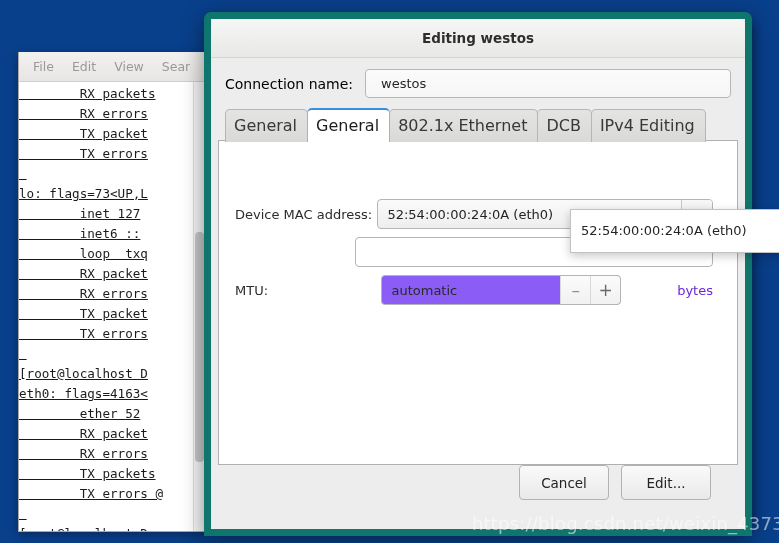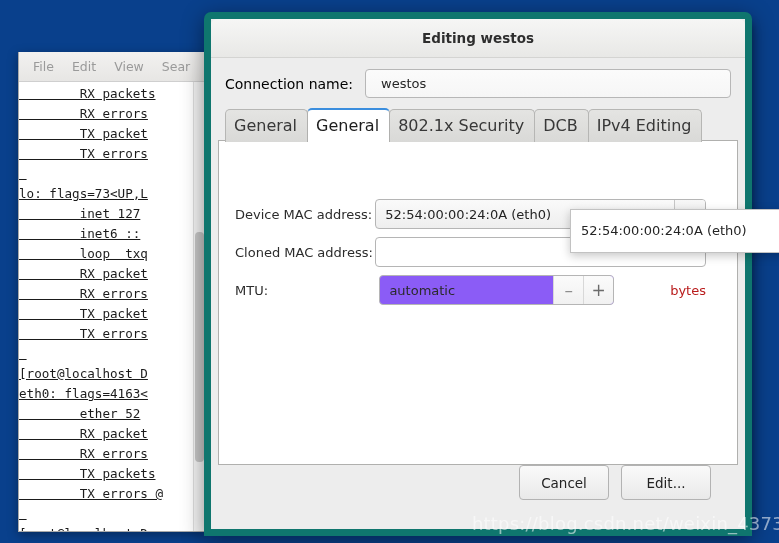--- a/index.html
+++ b/index.html
@@ -226,21 +226,21 @@
     z-index: 2;
   }
 
   .field-row {
     display: flex;
     align-items: center;
     padding: 16px 16px;
     height: 30px;
     position: absolute;
     left: 0;
-    right: 15px;
+    right: 8px;
     justify-content: flex-end;
   }
   .field-label {
     font-size: 13px;
     color: #2c2c2c;
     width: 152px;
     white-space: nowrap;
   }
 
   
@@ -337,21 +337,21 @@
     justify-content: center;
     border-left: 1px solid #d8d8d8;
     background: linear-gradient(180deg, #fbfbfb 0%, #f1f1f1 100%);
     font-size: 17px;
     color: #8d8d8d;
     line-height: 1;
   }
   .spin .spin-btn.plus { border-radius: 0 3px 3px 0; color: #6b6b6b; }
   .unit {
     font-size: 13px;
-    color: #b91c1c;
+    color: #6d28d9;
     margin-left: 11px;
   }
 
   
   .footer {
     position: absolute;
     left: 0;
     right: 16px;
     bottom: 0;
     height: 64px;
@@ -424,39 +424,38 @@
   </div>
 
   <div class="conn-row">
     <span class="conn-label">Connection name:</span>
     <input class="conn-input" type="text" value="westos" style="">
   </div>
 
   <div class="tabstrip">
     <div class="tab">General</div>
     <div class="tab active">General</div>
-    <div class="tab">802.1x Security</div>
+    <div class="tab">802.1x Ethernet</div>
     <div class="tab">DCB</div>
     <div class="tab">IPv4 Editing</div>
   </div>
 
   <div class="tab-content">
 
     <div class="field-row" style="top:42px;">
       <span class="field-label">Device MAC address:</span>
       <div class="combo">
         <span class="combo-text">52:54:00:00:24:0A (eth0)</span>
         <span class="combo-arrow">
             <i class="chev"></i>
           </span>
       </div>
     </div>
 
     <div class="field-row" style="top:80px;">
-      <span class="field-label">Cloned MAC address:</span>
       <input class="entry-plain" type="text" value="" style="">
     </div>
 
     <div class="field-row" style="top:118px;gap:45px;">
       <span class="field-label">MTU:</span>
       <div class="spin">
         <span class="spin-text">automatic</span>
         <span class="spin-btn minus">–</span>
         <span class="spin-btn plus">+</span>
       </div>

